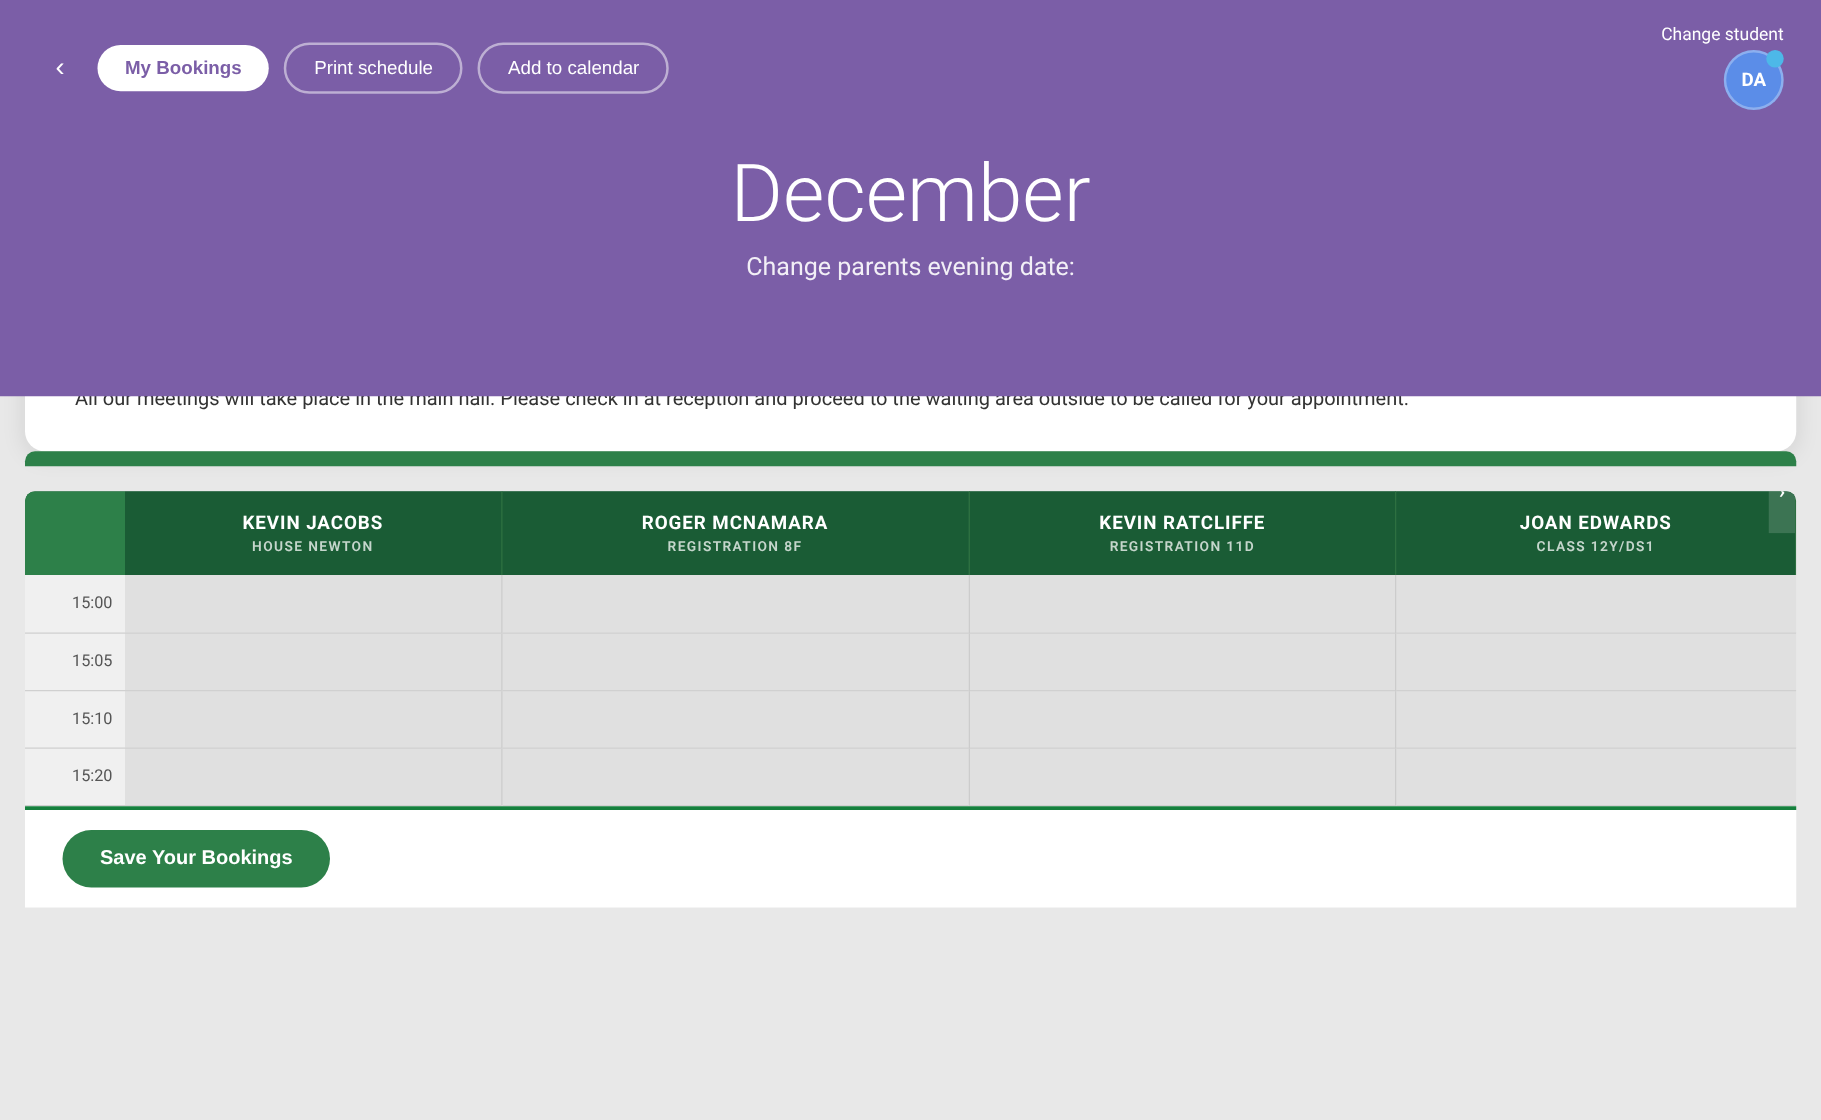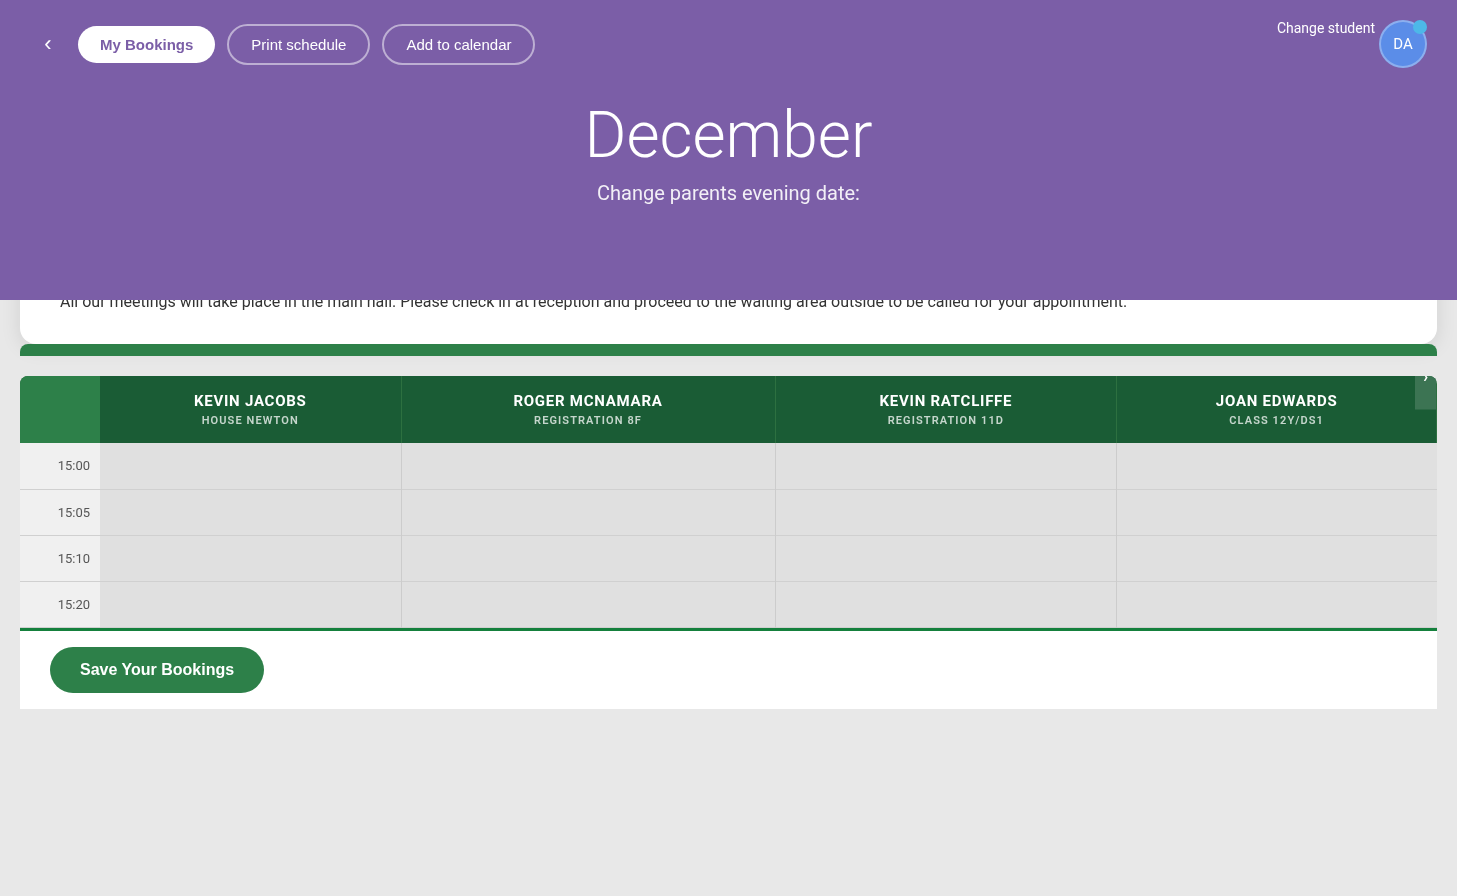--- a/index.html
+++ b/index.html
@@ -62,42 +62,42 @@
       border: 2px solid rgba(255,255,255,0.5);
       border-radius: 25px;
       padding: 10px 22px;
       font-size: 15px;
       font-weight: 400;
       cursor: pointer;
     }
 
     .top-nav-right {
       display: flex;
-      flex-direction: row;
-      align-items: flex-start;
+      flex-direction: column;
+      align-items: flex-end;
       gap: 4px;
       margin-left: 36px;
     }
 
     .change-student-label {
       color: white;
       font-size: 14px;
     }
 
     .avatar {
       background: #5b8de8;
       color: white;
       border-radius: 50%;
       width: 48px;
       height: 48px;
       display: flex;
       align-items: center;
       justify-content: center;
       font-size: 15px;
-      font-weight: 400;
+      font-weight: 700;
       position: relative;
       border: 2px solid rgba(255,255,255,0.3);
     }
 
     .avatar-badge {
       position: absolute;
       top: -2px;
       right: -2px;
       width: 14px;
       height: 14px;

